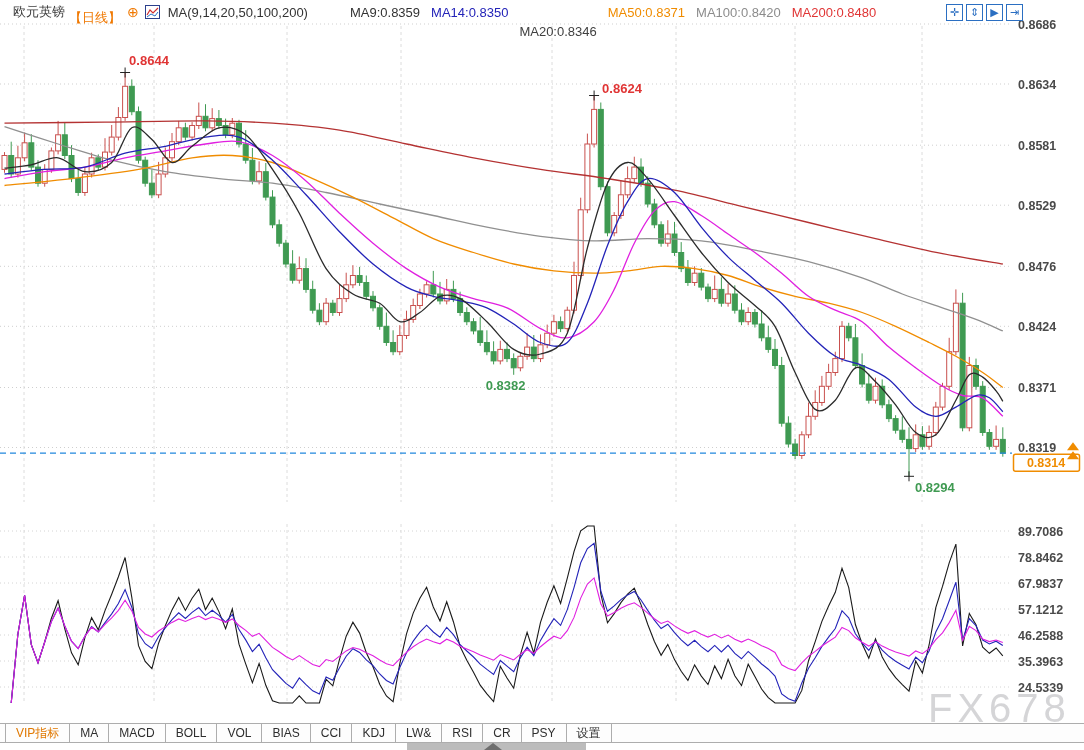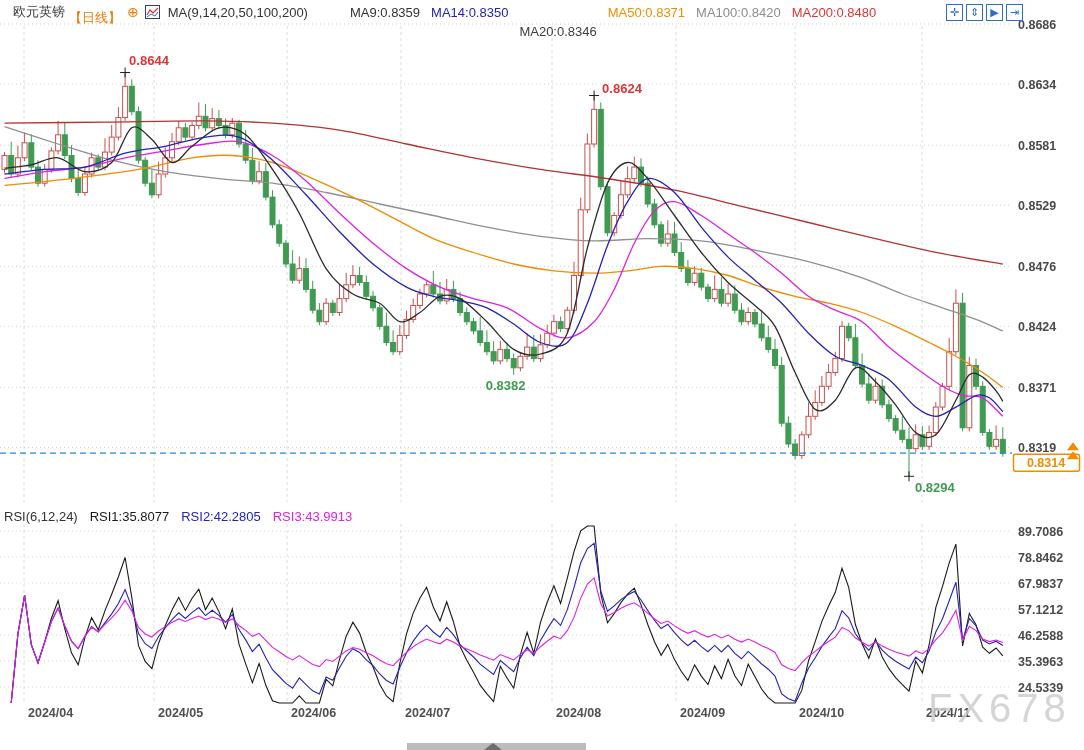--- a/index.html
+++ b/index.html
@@ -439,40 +439,40 @@
     <span class="maval" style="color: rgb(224, 53, 53); text-align: center;">MA200:0.8480</span>
   </div>
 
   <div class="tools">
     <div class="tool">✛</div>
     <div class="tool">⇕</div>
     <div class="tool">▶</div>
     <div class="tool">⇥</div>
   </div>
 
-  <div class="rsihdr">
-    <span>RSI(6,12,24)</span>
-    <span class="rv" style="color: rgb(26, 26, 26);">RSI1:35.8077</span>
-    <span class="rv" style="color: rgb(35, 35, 184);">RSI2:42.2805</span>
-    <span class="rv" style="color: rgb(224, 32, 224);">RSI3:43.9913</span>
+
+
+  <div class="wm">FX678</div>
+
+  <div class="tabbar">
+    <div class="tab sliver"></div>
+    <div class="tab" style="color: rgb(224, 120, 0);">VIP指标</div>
+    <div class="tab" style="color: rgb(46, 46, 46);">MA</div>
+    <div class="tab" style="color: rgb(46, 46, 46);">MACD</div>
+    <div class="tab" style="color: rgb(46, 46, 46);">BOLL</div>
+    <div class="tab" style="color: rgb(46, 46, 46);">VOL</div>
+    <div class="tab" style="color: rgb(46, 46, 46);">BIAS</div>
+    <div class="tab" style="color: rgb(46, 46, 46);">CCI</div>
+    <div class="tab" style="color: rgb(46, 46, 46);">KDJ</div>
+    <div class="tab" style="color: rgb(46, 46, 46);">LW&amp;</div>
+    <div class="tab" style="color: rgb(46, 46, 46);">RSI</div>
+    <div class="tab" style="color: rgb(46, 46, 46);">CR</div>
+    <div class="tab" style="color: rgb(46, 46, 46);">PSY</div>
+    <div class="tab" style="color: rgb(46, 46, 46);">设置</div>
   </div>
-
-  <div id="xlabels">
-      <span style="left: 28px;">2024/04</span>
-      <span style="left: 158px;">2024/05</span>
-      <span style="left: 291px;">2024/06</span>
-      <span style="left: 405px;">2024/07</span>
-      <span style="left: 556px;">2024/08</span>
-      <span style="left: 680px;">2024/09</span>
-      <span style="left: 799px;">2024/10</span>
-      <span style="left: 926px;">2024/11</span>
-    </div>
-
-  <div class="wm">FX678</div>
-
 
   <div class="strip">
     <div class="thumb">
       <div class="tri"></div>
     </div>
   </div>
 
 </div>
 
 </body></html>

